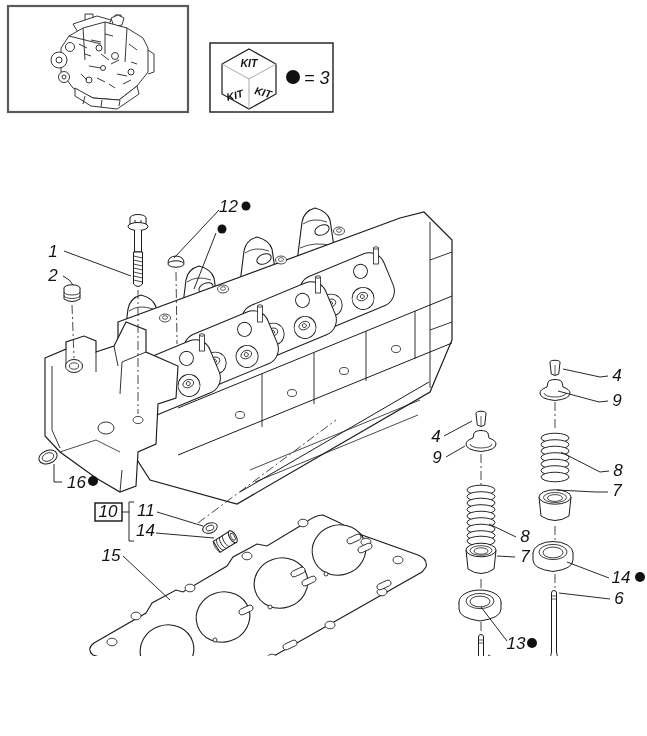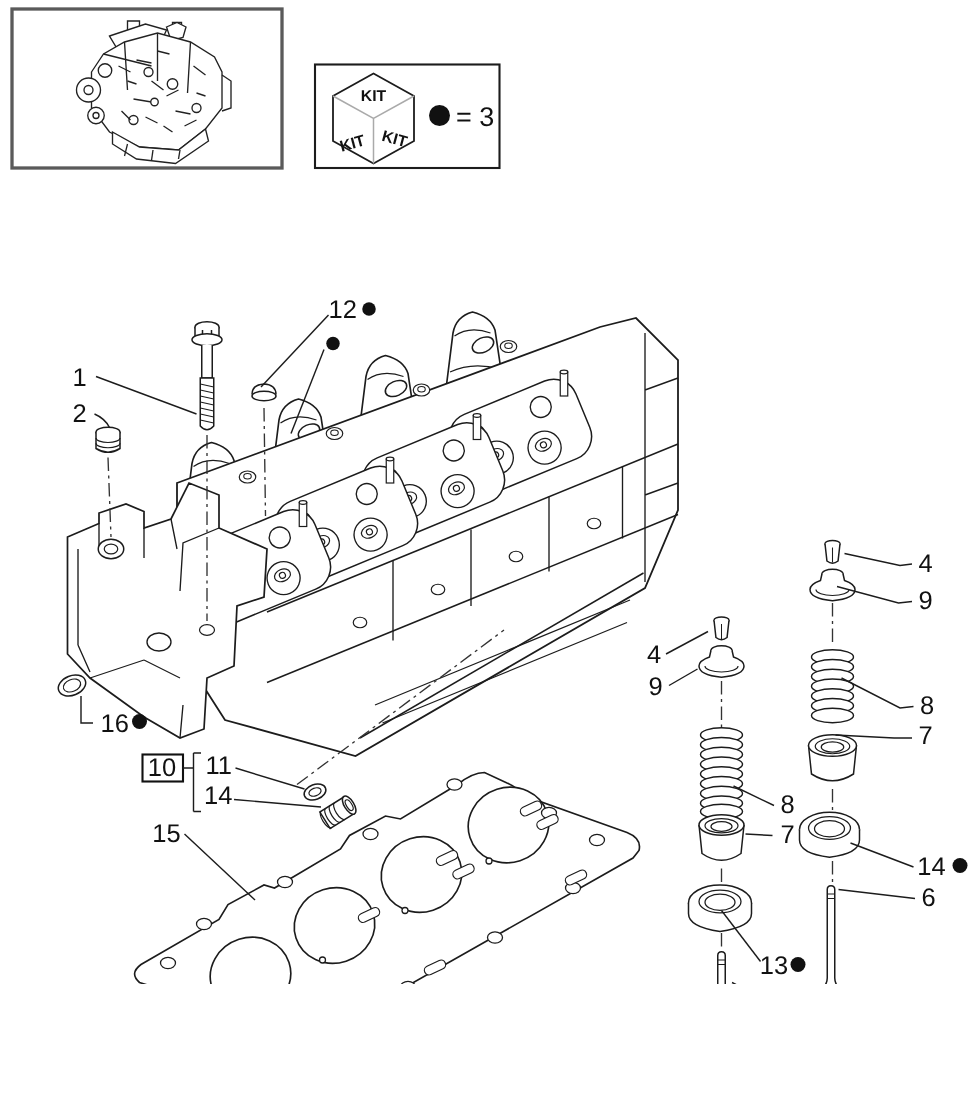--- a/index.html
+++ b/index.html
@@ -1,16 +1,16 @@
 <!DOCTYPE html>
 <html><head>
 <meta charset="utf-8">
 <style>
   html,body{margin:0;padding:0;background:#ffffff;}
-  .stage{width:647px;height:656px;position:relative;background:#fff;overflow:hidden;}
+  .stage{width:647px;height:656px;position:relative;background:#fff;overflow:hidden;font-style:italic;}
   svg{display:block;}
   .lbl{font-family:"Liberation Sans",sans-serif;font-size:17px;fill:#111;}
   .lbl-kit{font-family:"Liberation Sans",sans-serif;font-size:10.5px;font-weight:bold;fill:#111;}
   .lbl-eq{font-family:"Liberation Sans",sans-serif;font-size:18px;fill:#111;}
   .ln{stroke:#1c1c1c;fill:none;}
   .fw{fill:#ffffff;stroke:#1c1c1c;}
   .leader{stroke:#1c1c1c;stroke-width:.95;fill:none;}
   .axis{stroke:#333;stroke-width:.9;fill:none;stroke-dasharray:9 3 2 3;}
   .dot{fill:#111;}
 </style>

